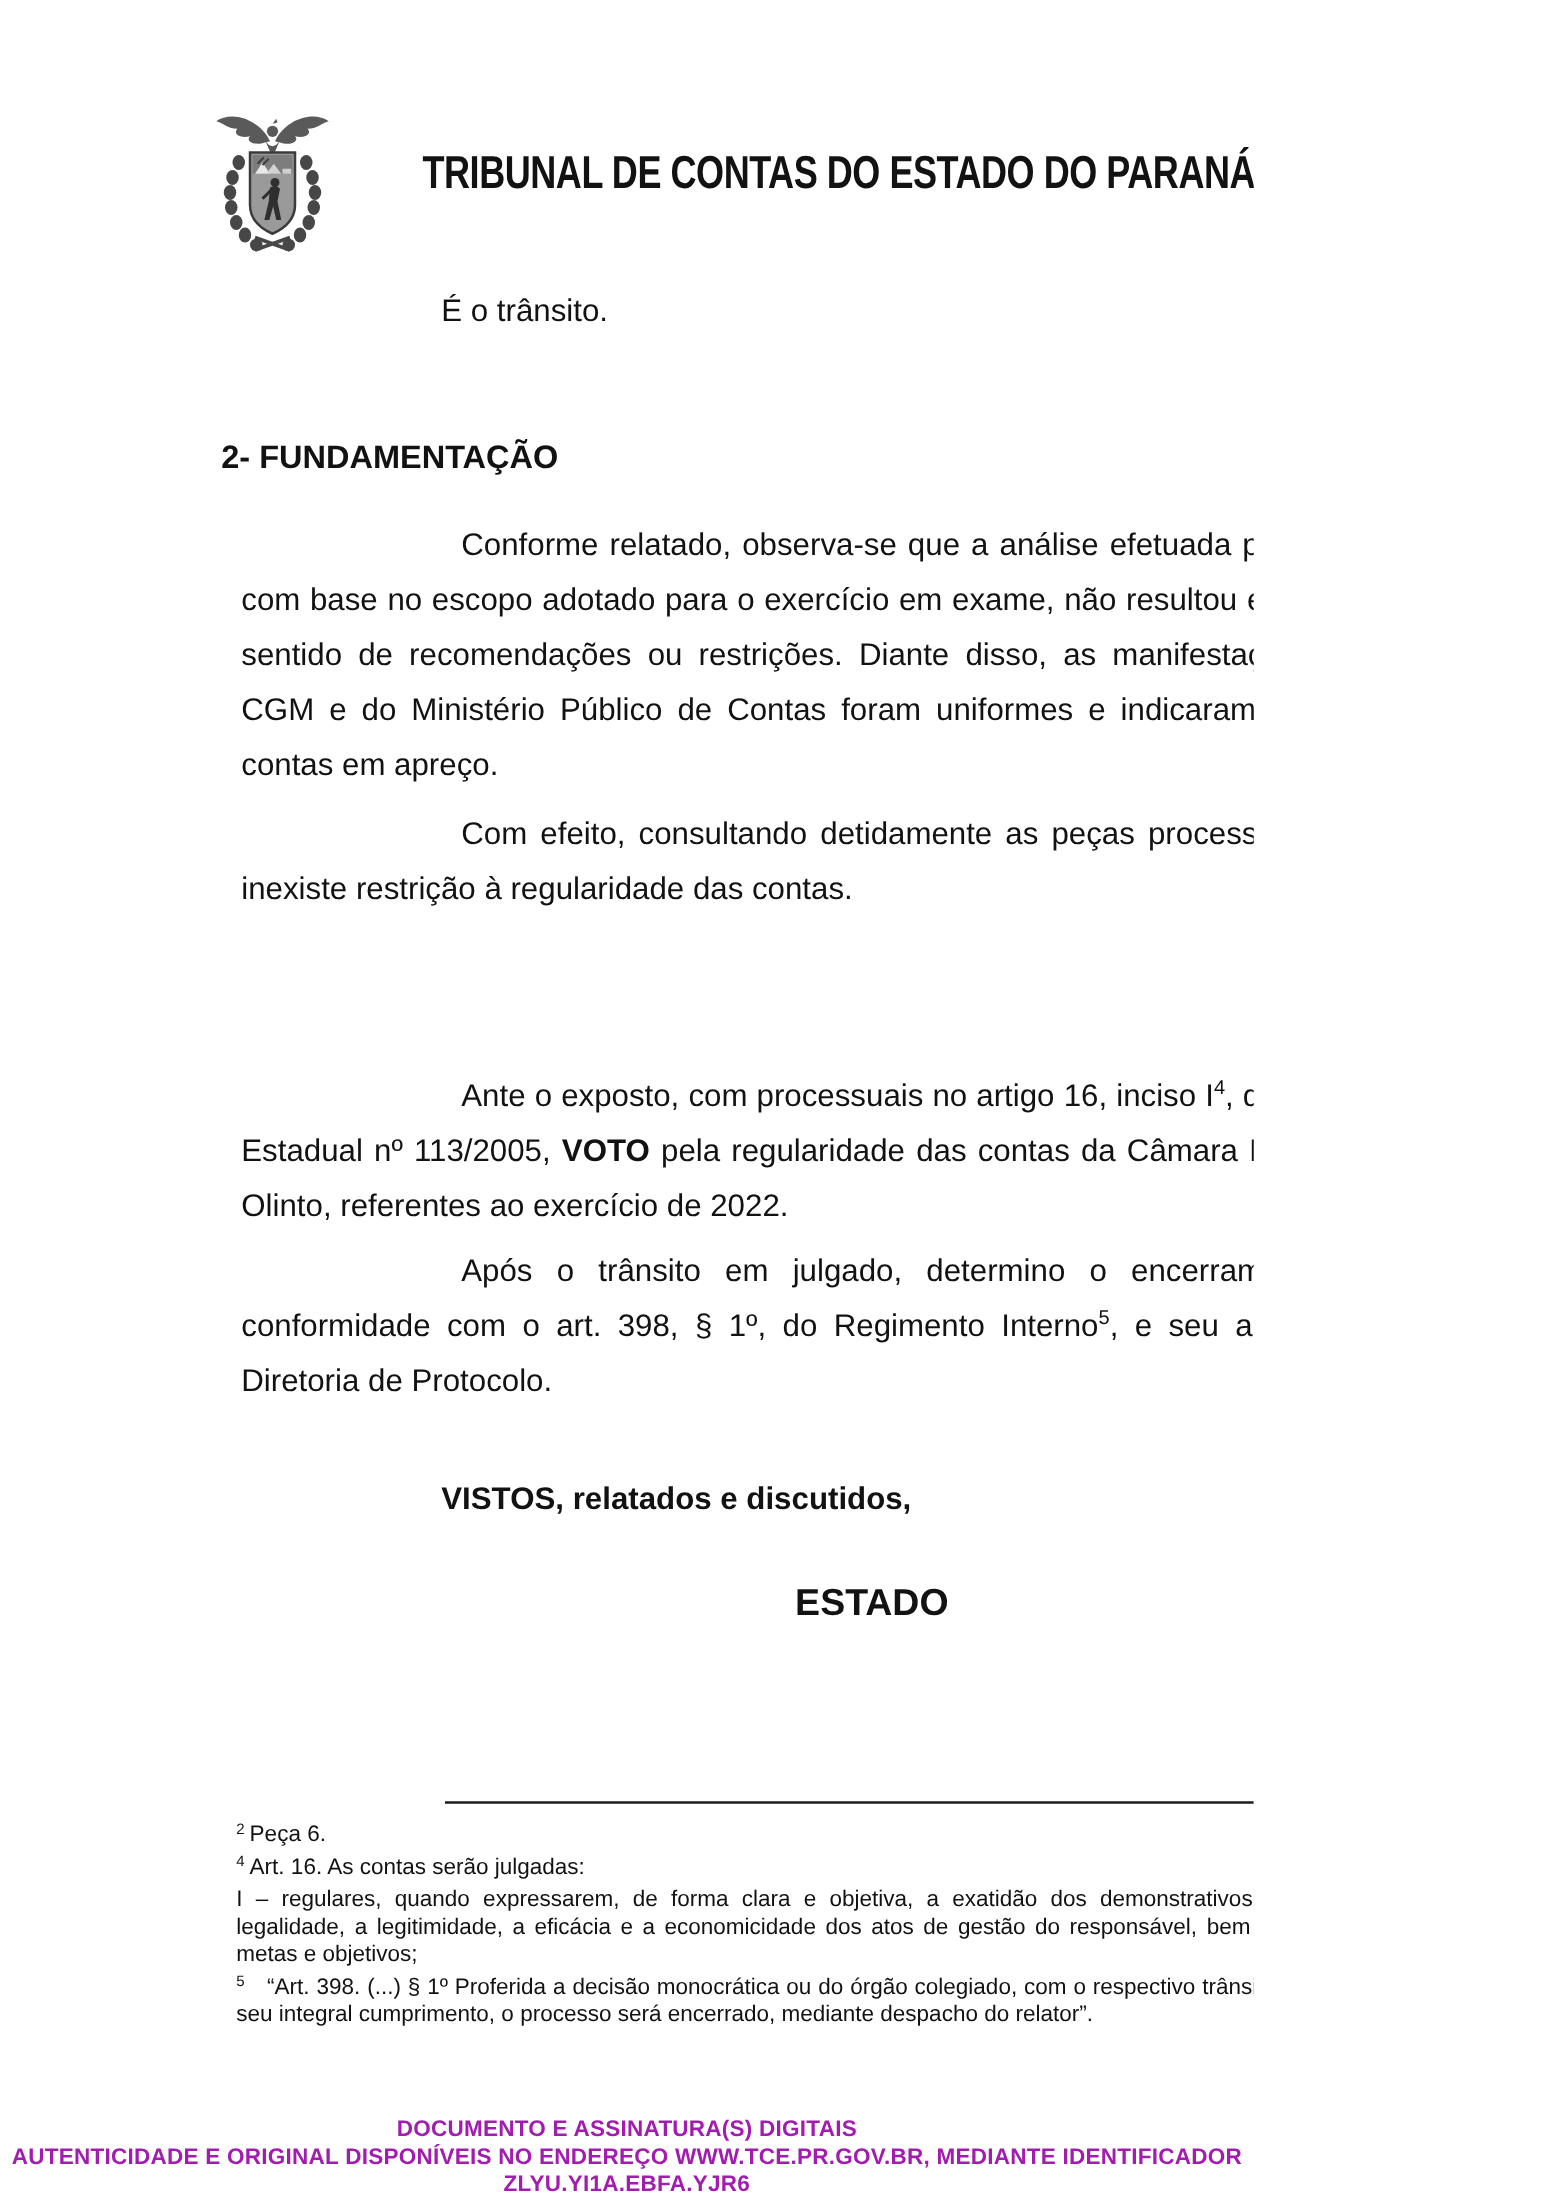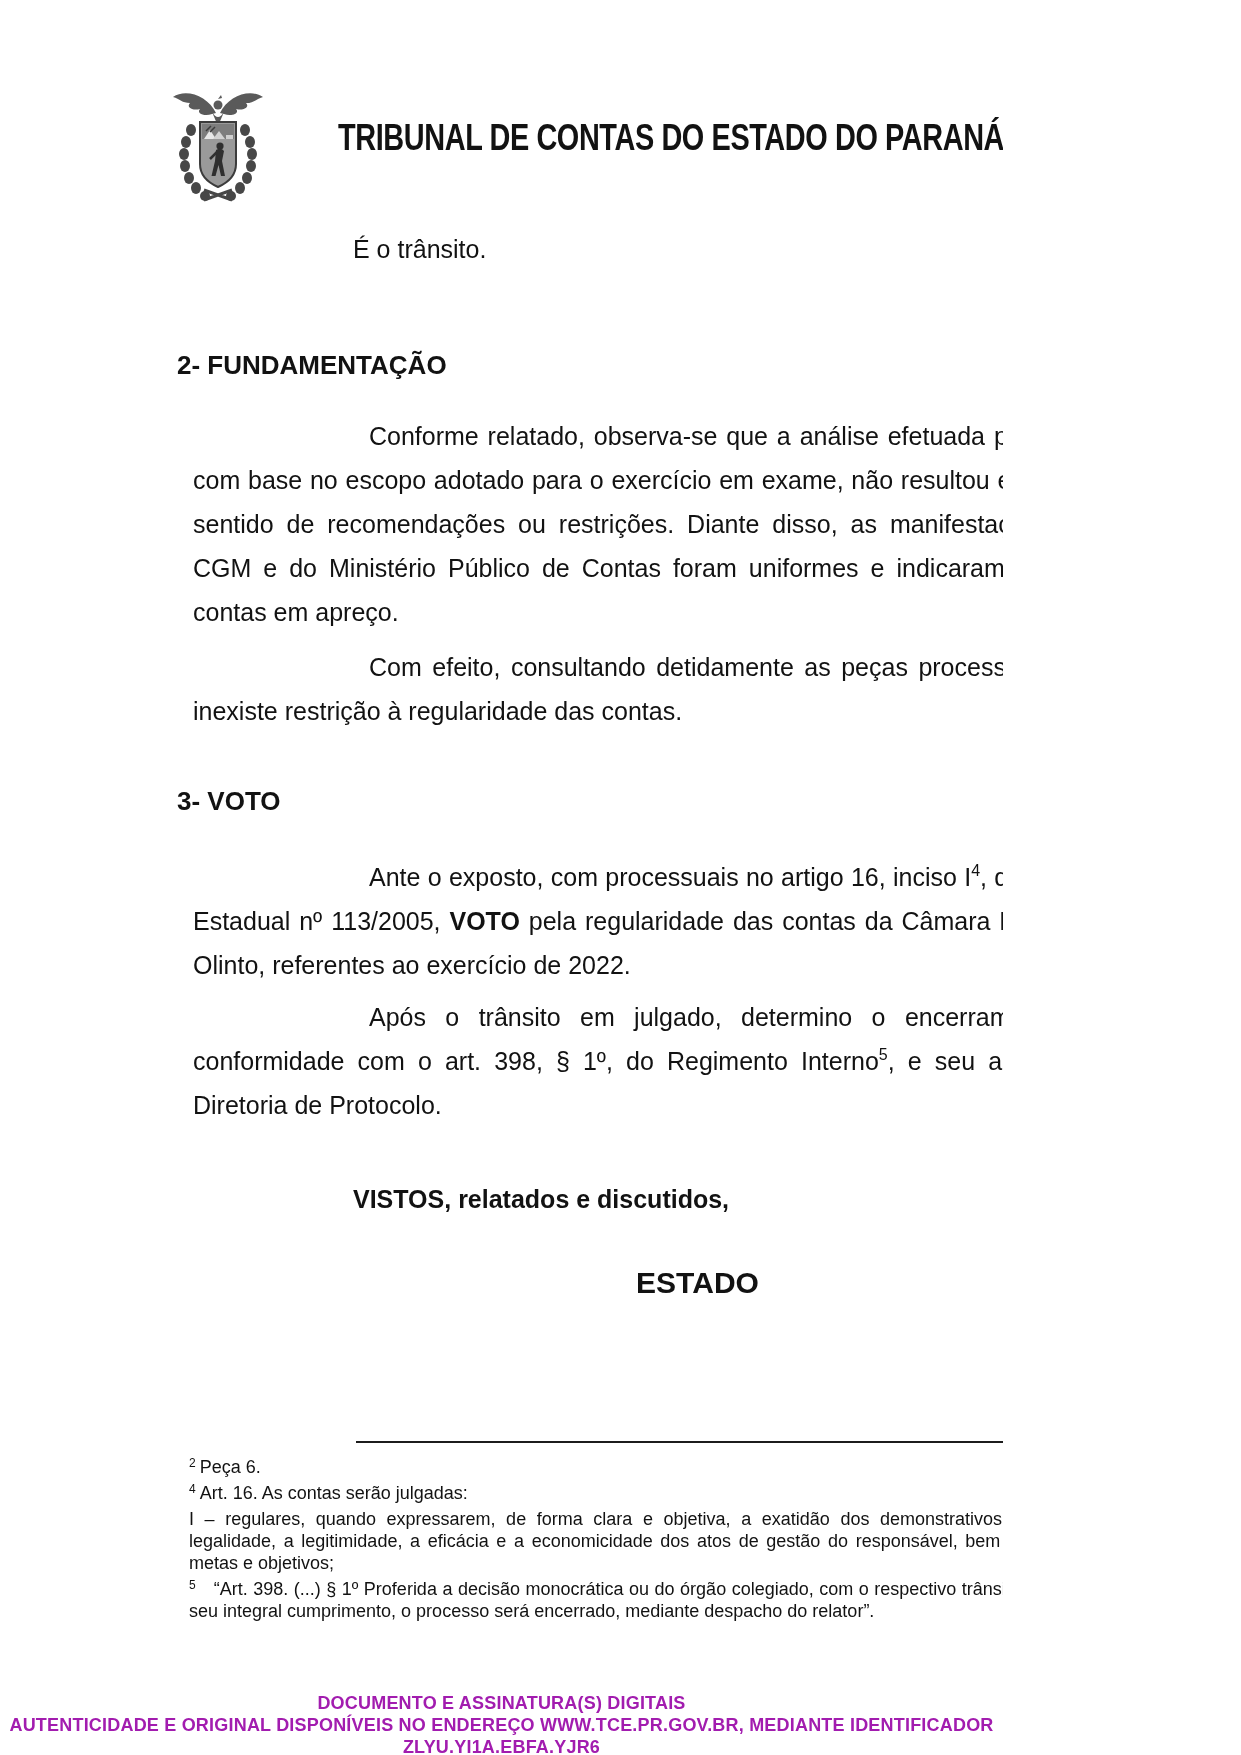--- a/index.html
+++ b/index.html
@@ -110,21 +110,20 @@
   </div>
 
   <div class="abs content single-line" style="top:234px;">É o trânsito.</div>
 
   <div class="abs content sec-heading" style="top:350px;">2- FUNDAMENTAÇÃO</div>
 
   <p class="abs content body-par" style="top:398px;">Conforme relatado, observa-se que a análise efetuada pela unidade técnica, com base no escopo adotado para o exercício em exame, não resultou em apontamentos no sentido de recomendações ou restrições. Diante disso, as manifestações conclusivas da CGM e do Ministério Público de Contas foram uniformes e indicaram a regularidade das contas em apreço.</p>
 
   <p class="abs content body-par" style="top:629px;">Com efeito, consultando detidamente as peças processuais, conclui-se que inexiste restrição à regularidade das contas.</p>
 
-  <div class="abs content sec-heading" style="top:786px;">3- VOTO</div>
 
   <p class="abs content body-par" style="top:839px;"><span>Ante o exposto, com processuais no artigo 16, inciso I</span><span class="sup-ref">4</span><span>, da Lei Complementar Estadual nº 113/2005, </span><span class="bold-inline">VOTO</span><span> pela regularidade das contas da Câmara Municipal de Antonio Olinto, referentes ao exercício de 2022.</span></p>
 
   <p class="abs content body-par" style="top:979px;"><span>Após o trânsito em julgado, determino o encerramento do feito, em conformidade com o art. 398, § 1º, do Regimento Interno</span><span class="sup-ref">5</span><span>, e seu arquivamento junto à Diretoria de Protocolo.</span></p>
 
   <div class="abs content vistos" style="top:1184px;">VISTOS, relatados e discutidos,</div>
 
   <div class="abs content acordam" style="top:1266px;">ESTADO</div>
 
   <div class="abs fn-separator"></div>

